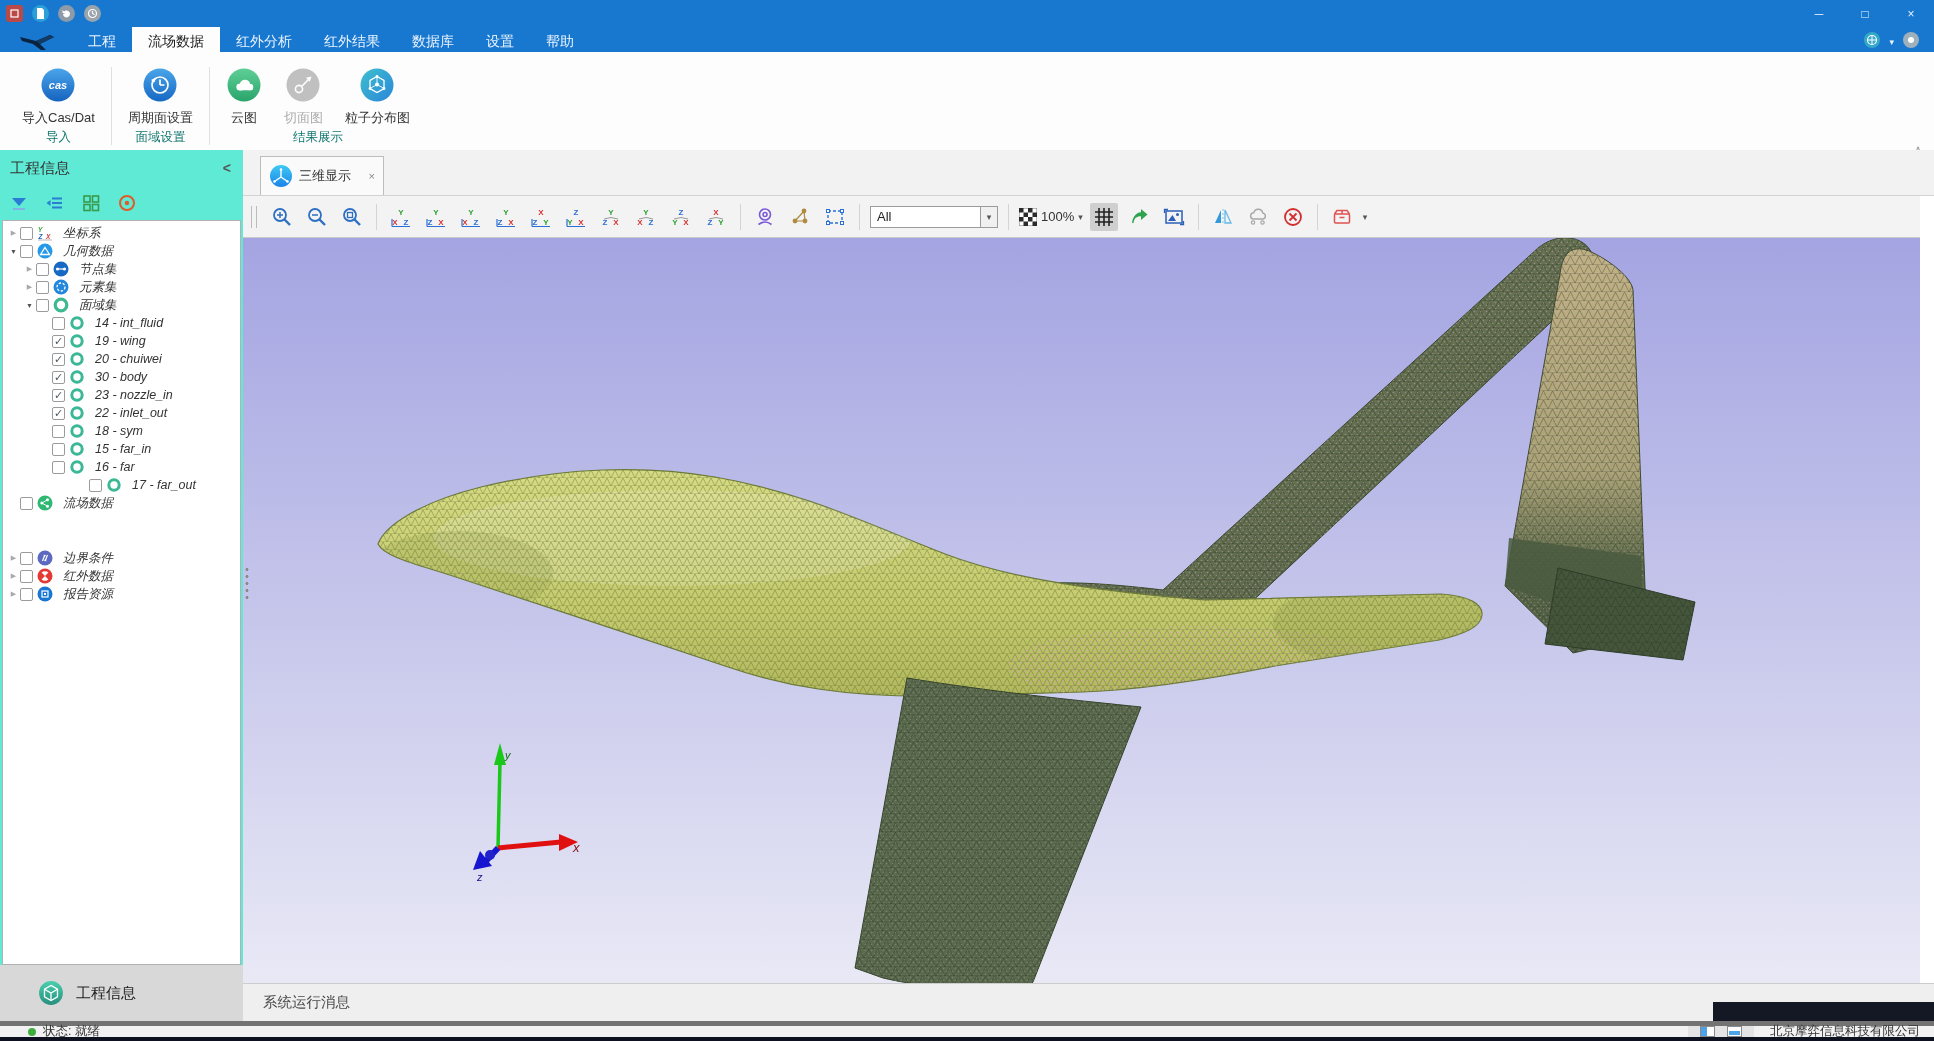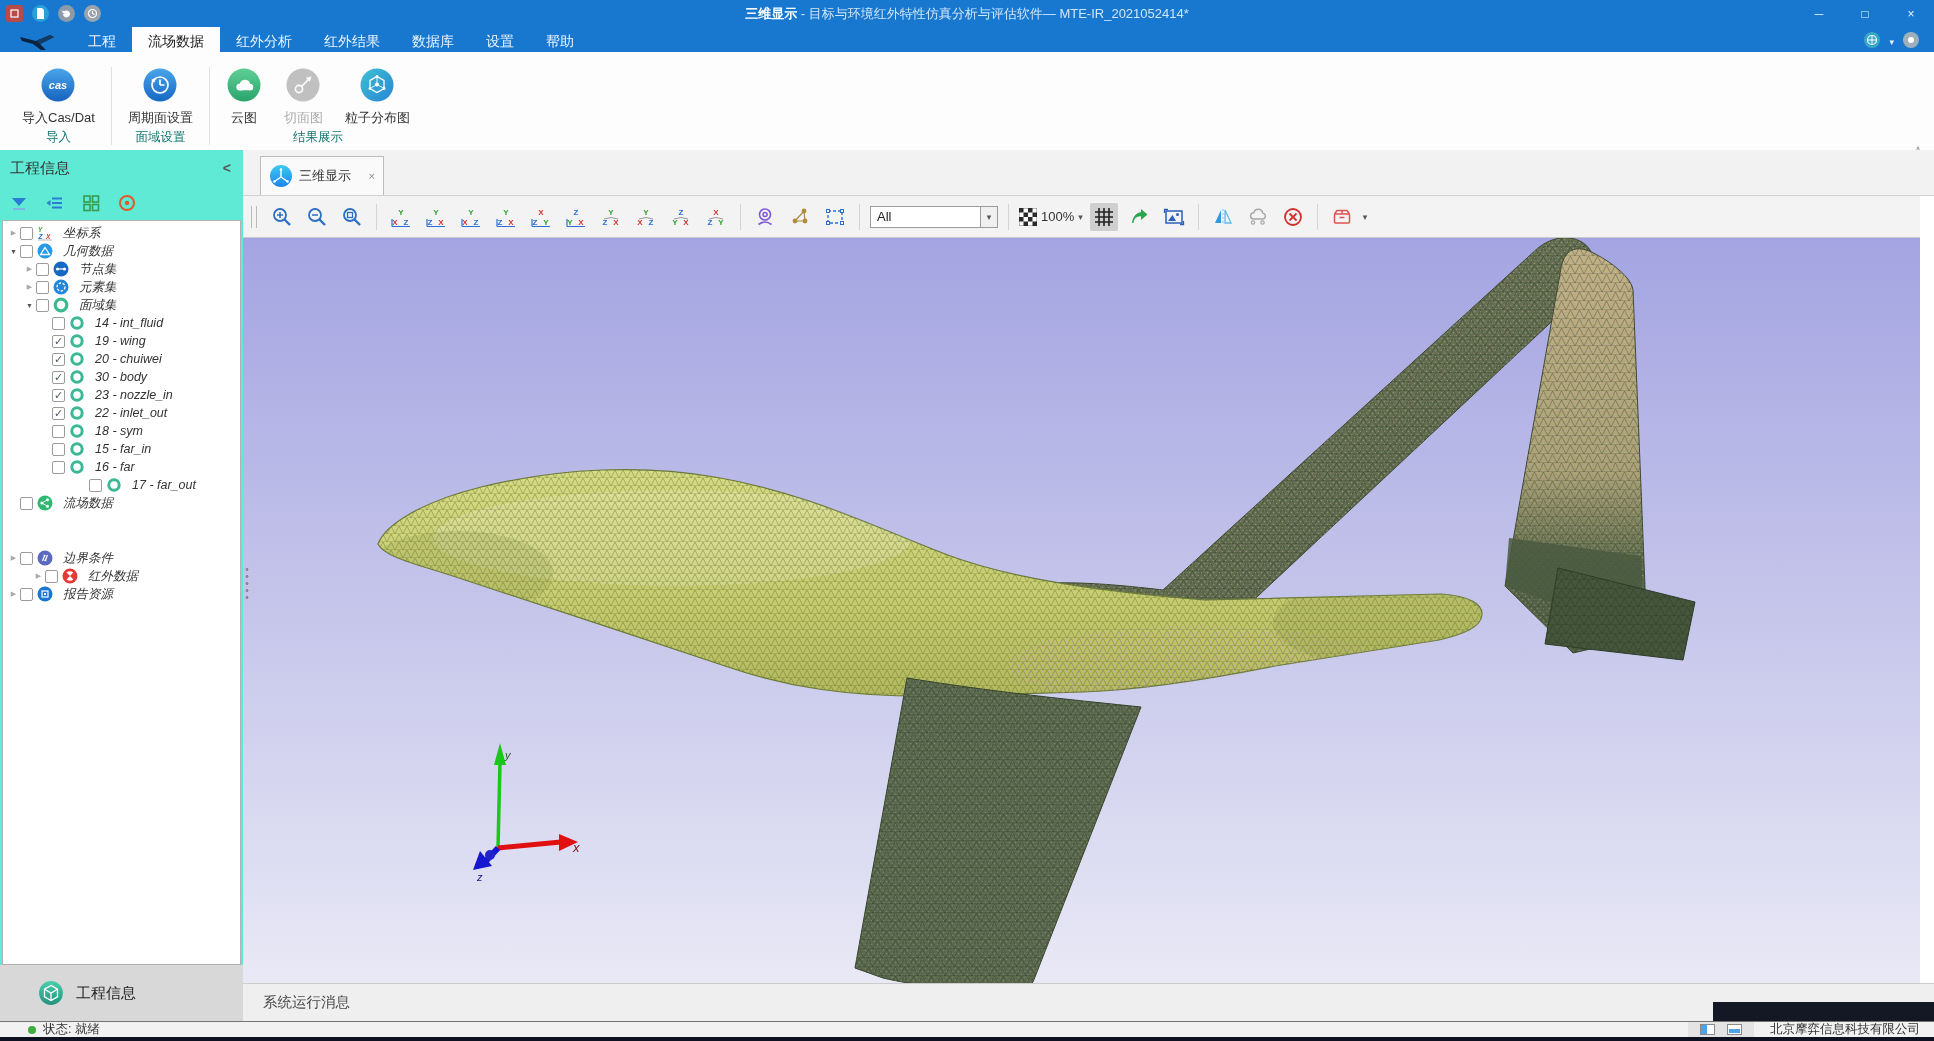--- a/index.html
+++ b/index.html
@@ -85,21 +85,21 @@
   .caret{ font-size:9px; color:#555; }
   .viewport{ position:relative; width:1677px; height:745px;
     background:linear-gradient(#a4a4e2,#c9c9ec 55%,#e9e9f6); }
   .viewport svg{ position:absolute; inset:0; }
   .msgbar{ height:38px; background:#efefef; border-top:1px solid #cccccc;
     display:flex; align-items:center; padding-left:20px; font-size:14.5px; color:#4a4a4a; }
   .splitter{ position:absolute; left:245px; top:416px; width:4px; height:34px;
     background:radial-gradient(circle 1.5px, #8a8a8a 1.4px, transparent 1.6px) 0 0/4px 7px repeat-y; }
   
   .statusbar{ position:absolute; left:0; top:1021px; width:100%; height:16px; background:#f2f2f2;
-    border-top:1px solid #737373; display:flex; align-items:center; font-size:12.5px; color:#333; }
+    border-top:5px solid #737373; display:flex; align-items:center; font-size:12.5px; color:#333; }
   .statusdot{ width:8px; height:8px; border-radius:50%; background:#3fae3f; margin:0 7px 0 28px; }
   .sb-right{ margin-left:auto; display:flex; align-items:center; height:100%; }
   .sb-icons{ display:flex; align-items:center; gap:12px; background:#e4e4e4; height:100%; padding:0 12px; }
   .layicon{ width:15px; height:11px; border:1px solid #8a8a8a; background:#fff; position:relative; }
   .layicon.l1::before{ content:""; position:absolute; left:0; top:0; bottom:0; width:6px; background:#4da3e8; }
   .layicon.l2::before{ content:""; position:absolute; left:1px; right:1px; bottom:1px; height:4px; background:#4da3e8; }
   .company{ padding:0 14px 0 16px; }
   .strip{ position:absolute; left:0; top:1037px; width:100%; height:4px; background:#0e1220; }
   .darkco{ position:absolute; left:1713px; top:1002px; width:221px; height:19px; background:#141824; }
   .gutter{ position:absolute; right:0; top:196px; width:14px; height:787px; background:#ffffff; }
@@ -125,23 +125,20 @@
         <svg width="11" height="11" viewBox="0 0 11 11">
             <path d="M2,6 a3.5,3.5 0 1 0 1,-2.5 L1.5,2 v3 h3 z" fill="#fff"></path>
           </svg>
         </span>
       <span class="qicon" style="background:#9aa4ad">
         <svg width="11" height="11" viewBox="0 0 11 11">
             <circle cx="5.5" cy="5.5" r="4" fill="none" stroke="#fff" stroke-width="1.2"></circle>
             <path d="M5.5,3 v2.5 l2,1" stroke="#fff" stroke-width="1.1" fill="none"></path>
           </svg>
         </span>
-    </div>
-    <div class="title-center">
-      <span class="doc">三维显示</span><span class="rest"> - 目标与环境红外特性仿真分析与评估软件— MTE-IR_2021052414*</span>
     </div>
     <div class="wincontrols">
       <span class="winbtn">─</span>
       <span class="winbtn">□</span>
       <span class="winbtn">×</span>
     </div>
   </div>
 
   <div class="ribbontabs">
     <span class="logo">
@@ -456,21 +453,21 @@
             <span class="cb"></span>
             <span class="ticon"><svg width="16" height="16" viewBox="0 0 16 16">
                 <circle cx="8" cy="8" r="7.5" fill="#5b6ac0"></circle>
                 <path d="M5.5,11 L7.5,5.8" stroke="#fff" stroke-width="1.2"></path>
                 <polygon points="6.6,4.6 9.2,5.4 7.2,7.2" fill="#fff"></polygon>
                 <path d="M10.5,5 L8.5,10.2" stroke="#fff" stroke-width="1.2"></path>
                 <polygon points="9.4,11.4 6.8,10.6 8.8,8.8" fill="#fff"></polygon>
               </svg></span>
             <span class="tlabel">边界条件</span>
           </div>
-          <div class="trow" style="padding-left: 4px; margin-left: 25px;">
+          <div class="trow" style="padding-left: 4px;">
             <span class="arrow">▶</span>
             <span class="cb"></span>
             <span class="ticon"><svg width="16" height="16" viewBox="0 0 16 16">
                 <circle cx="8" cy="8" r="7.5" fill="#e53935"></circle>
                 <path d="M8,8 L4.6,4.6 A4.8,4.8 0 0 1 11.4,4.6 Z" fill="#fff"></path>
                 <path d="M8,8 L4.6,11.4 A4.8,4.8 0 0 0 11.4,11.4 Z" fill="#fff"></path>
               </svg></span>
             <span class="tlabel">红外数据</span>
           </div>
           <div class="trow" style="padding-left: 4px;">

